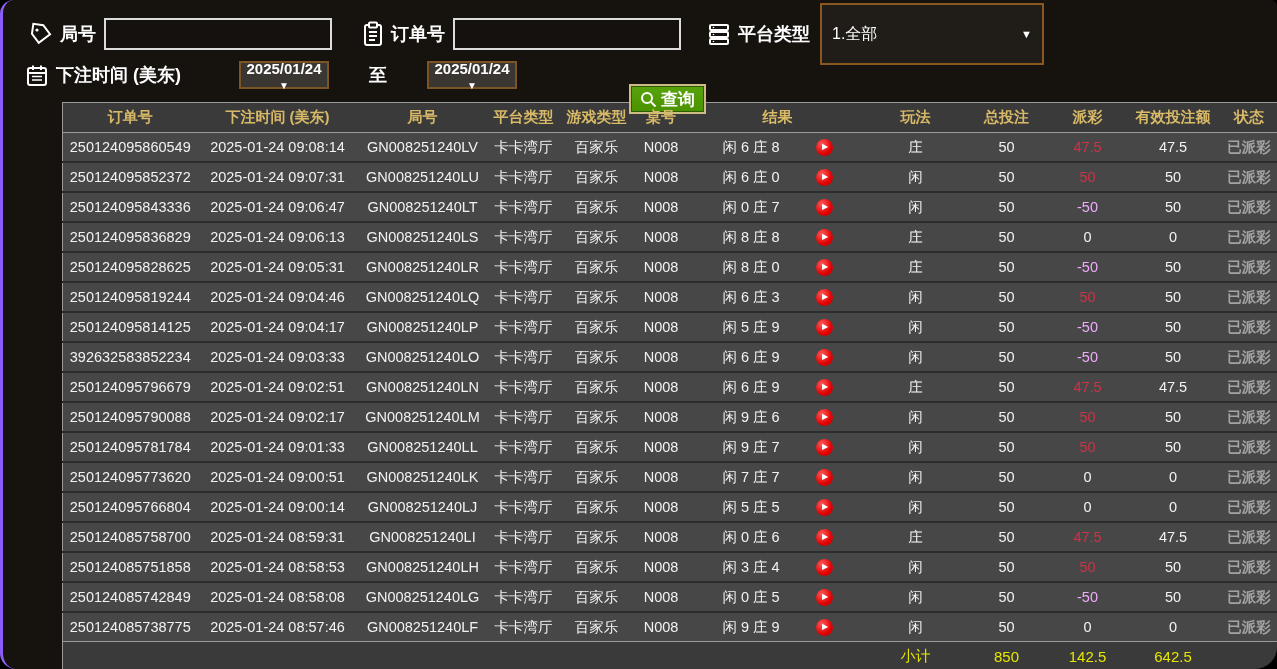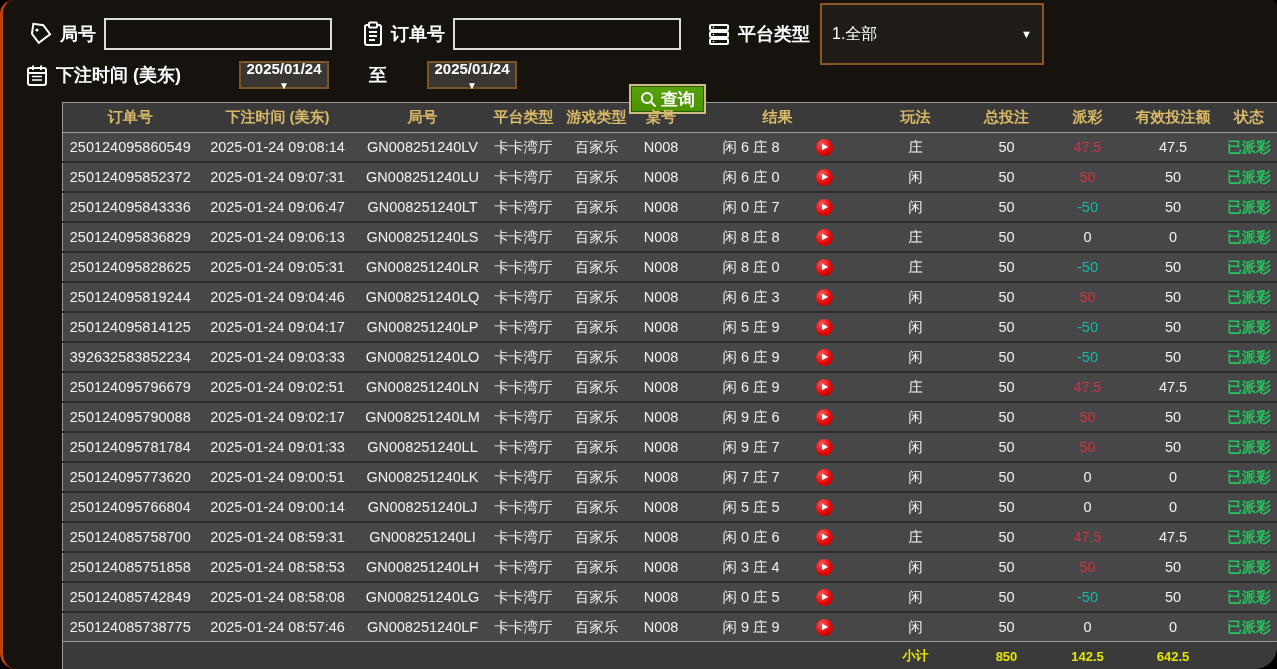--- a/index.html
+++ b/index.html
@@ -1,18 +1,18 @@
 <!DOCTYPE html>
 <html><head>
 <meta charset="utf-8">
 <style>
   html,body{margin:0;padding:0;background:#000;width:1277px;height:669px;overflow:hidden;
     font-family:"Liberation Sans","DejaVu Sans",sans-serif;}
   .window{position:absolute;inset:0;background:#16120e;border-radius:14px 6px 22px 16px;
-    border-left:3px solid #c2410c;box-sizing:border-box;overflow:hidden;}
+    border-left:3px solid #8b5cf6;box-sizing:border-box;overflow:hidden;}
   
   .filters{padding-top:14px;}
   .frow{display:flex;align-items:center;}
   .frow1{height:40px;}
   .frow2{height:38px;margin-top:2px;}
   .fgroup{display:flex;align-items:center;}
   .ficon{display:inline-flex;margin-right:7px;color:#fff;}
   .ficon svg{display:block;}
   .flabel{color:#fff;font-weight:bold;font-size:18px;white-space:nowrap;}
   .ftext{width:212px;height:28px;margin-left:8px;background:#14110e;border:2px solid #dcdcdc;
@@ -47,25 +47,25 @@
     border-bottom:1px solid #9a9a9a;white-space:nowrap;overflow:hidden;}
   td{height:26px;background:#474747;color:#f2f2f2;font-size:14.5px;text-align:center;
     white-space:nowrap;overflow:hidden;}
   tbody tr{border-top:2px solid #2c2c2c;}
   tbody tr:first-child{border-top:none;}
   .result-cell{display:flex;align-items:center;justify-content:center;gap:36px;height:26px;}
   .playbtn{width:17px;height:17px;border-radius:50%;background:radial-gradient(circle at 35% 30%,#ff5a5a,#e00000 60%,#c00000);
     display:inline-flex;align-items:center;justify-content:center;cursor:pointer;flex:0 0 auto;}
   .playbtn span{color:#fff;font-size:8px;line-height:1;margin-left:2px;}
   .pos{color:#cc3347;}
-  .neg{color:#14b8a6;}
+  .neg{color:#f0abfc;}
   .zero{color:#f2f2f2;}
-  .status{color:#22c55e;font-weight:bold;}
+  .status{color:#a3a3a3;font-weight:bold;}
   tfoot tr{border-top:1px solid #9a9a9a;}
-  tfoot td{background:#3a3a3a;color:#e6e600;font-weight:bold;font-size:13px;margin-top:36px;}
+  tfoot td{background:#3a3a3a;color:#e6e600;font-weight:normal;font-size:15px;margin-top:36px;}
 </style>
 </head>
 <body>
 
 <div class="window">
 
   <div class="filters">
     <div class="frow frow1">
       <div class="fgroup g1">
         <span class="ficon">

